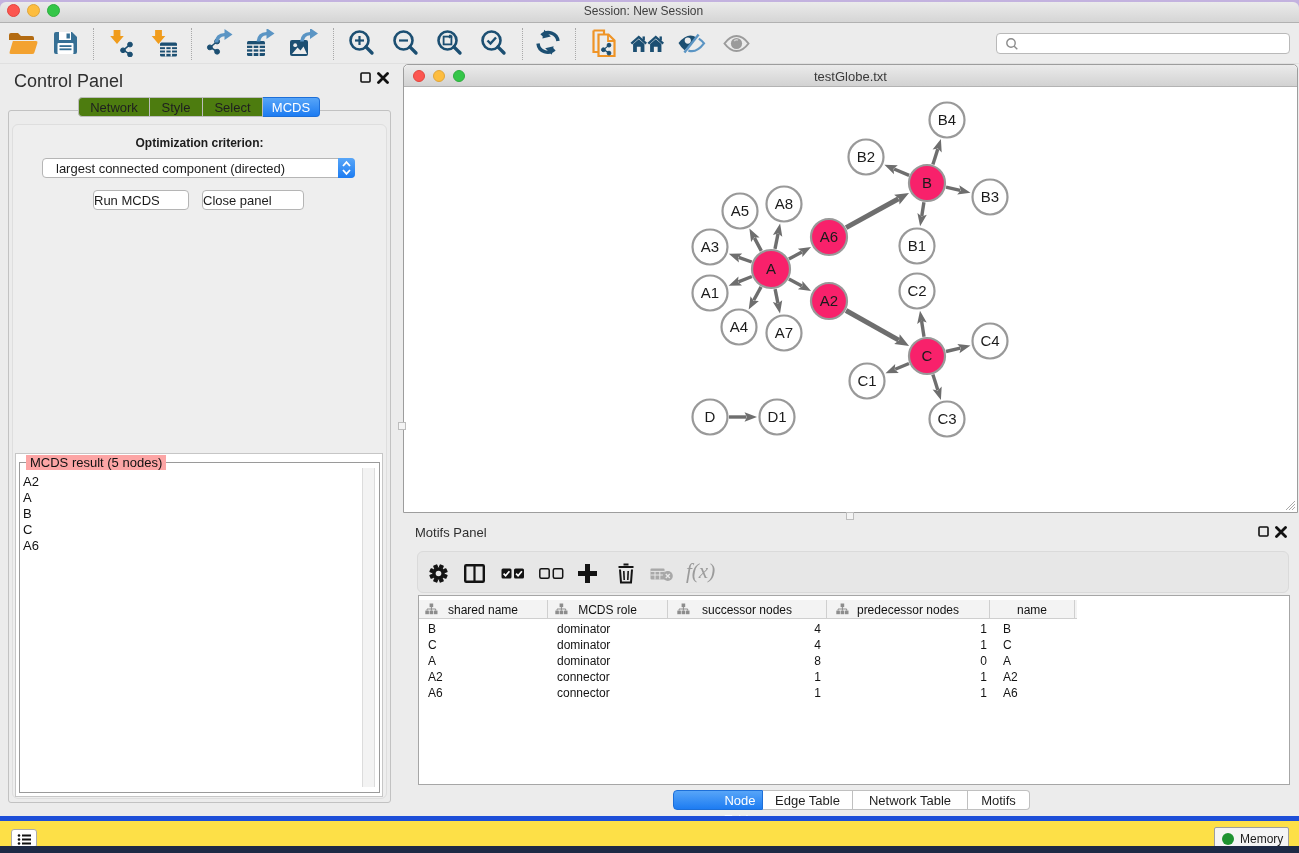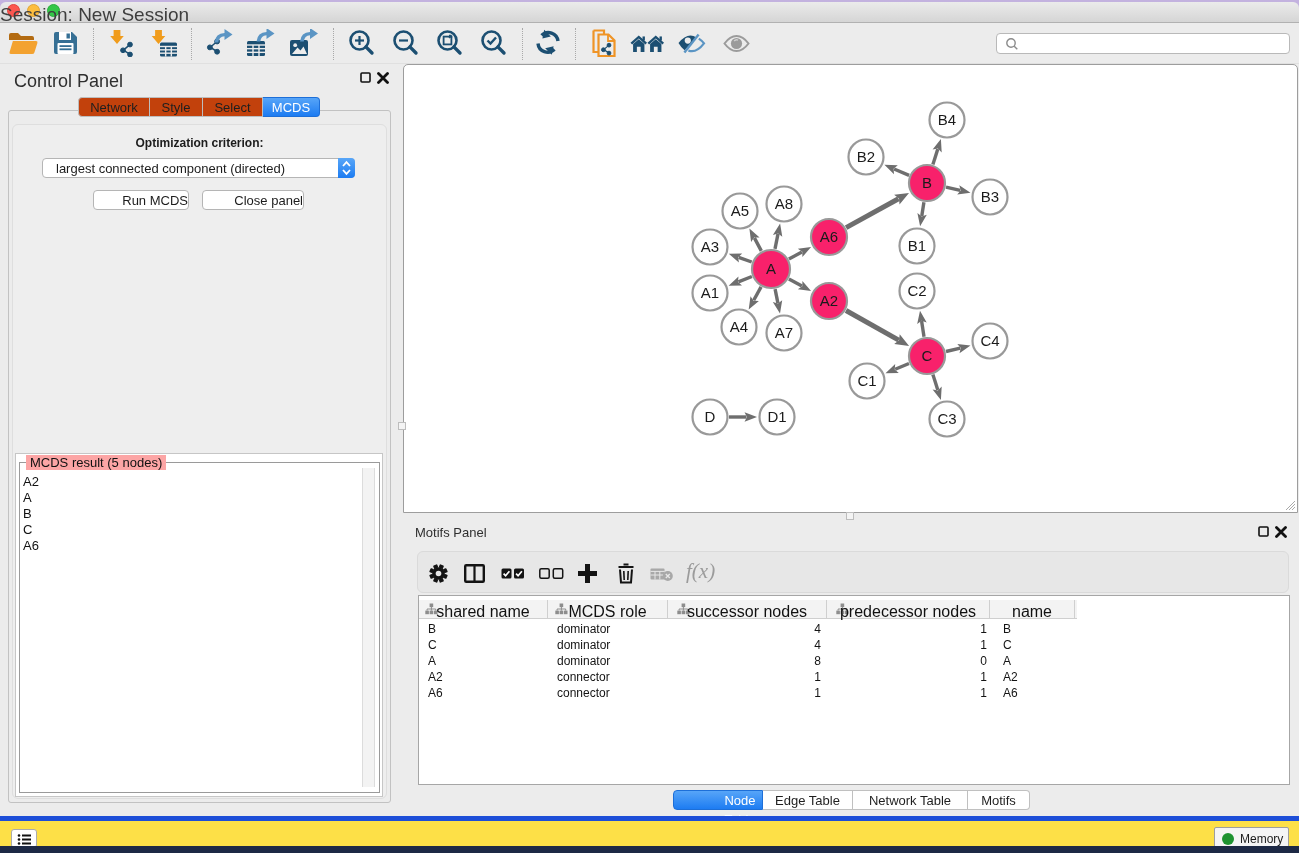--- a/index.html
+++ b/index.html
@@ -3,54 +3,54 @@
 <meta charset="utf-8">
 <style>
 * { margin:0; padding:0; box-sizing:border-box; }
 html,body { width:1299px; height:853px; overflow:hidden; }
 body { font-family:"Liberation Sans",sans-serif; background:#ececec; position:relative; }
 #desk-top { position:absolute; left:0; top:0; width:1299px; height:9px; background:#c3b2df; }
 #desk-bottom { position:absolute; left:0; top:846px; width:1299px; height:7px; background:#1d2945; }
 #titlebar { position:absolute; left:0; top:2px; width:1299px; height:21px;
   background:linear-gradient(#ebebeb,#d5d5d5); border-bottom:1px solid #b1b1b1;
   border-radius:6px 6px 0 0; }
-#titlebar .title { position:absolute; left:0; right:12px; top:2px; text-align:left;
-  font-size:19px; color:#3e3e3e; }
+#titlebar .title { position:absolute; left:0; right:12px; top:2px; text-align:center;
+  font-size:12px; color:#3e3e3e; }
 .tl { position:absolute; top:2px; width:13px; height:13px; border-radius:50%; }
 #tl-r { left:7px;  background:#fc5650; border:1px solid #e2453e; }
 #tl-y { left:27px; background:#fdbd3f; border:1px solid #e0a63a; }
 #tl-g { left:47px; background:#34c648; border:1px solid #2dad3f; }
 #toolbar { position:absolute; left:0; top:23px; width:1299px; height:41px; background:#ececec; border-bottom:1px solid #e0e0e0; }
 .tsep { position:absolute; top:5px; height:32px; width:0; border-left:1px dotted #a9a9a9; }
 #searchbox { position:absolute; left:996px; top:10px; width:294px; height:21px;
   background:#fff; border:1px solid #b9b9b9; border-radius:4px; }
 .ticon { position:absolute; top:4px; }
 
 
 #cp-title { position:absolute; left:14px; top:71px; font-size:18px; color:#2f2f2f; }
 #cp-box { position:absolute; left:8px; top:110px; width:383px; height:693px;
   border:1px solid #c2c2c2; border-radius:3px; background:#ececec; }
 #cp-inner { position:absolute; left:12px; top:124px; width:375px; height:675px;
   border:1px solid #dedede; border-radius:6px; background:#eeeeee; }
 #cp-tabs { position:absolute; left:78px; top:97px; height:20px; display:flex;
   font-size:13px; color:#1f1f1f; }
-#cp-tabs .tab { background:#c2410c; border:1px solid #bdbdbd; border-left:none;
+#cp-tabs .tab { background:#4d7c0f; border:1px solid #bdbdbd; border-left:none;
   text-align:center; line-height:19px; height:20px; }
 #cp-tabs .tab:first-child { border-left:1px solid #bdbdbd; border-radius:4px 0 0 4px; }
 #cp-tabs .tab.sel { background:linear-gradient(#57a5f8,#1d7cf2); color:#fff;
   border-color:#1d6fd8; border-radius:0 4px 4px 0; }
 #opt-label { position:absolute; left:0; width:399px; top:136px; text-align:center;
   font-size:12px; color:#1c1c1c;font-weight:bold; }
 #dropdown { position:absolute; left:42px; top:158px; width:313px; height:20px;
   background:#fff; border:1px solid #b5b5b5; border-radius:4px; font-size:13px;
   color:#1c1c1c; line-height:19px; padding-left:13px; }
 #dropdown .spin { position:absolute; right:-1px; top:-1px; width:17px; height:20px;
   background:linear-gradient(#58a6f8,#1c7cf2); border-radius:0 4px 4px 0; }
 .btn { position:absolute; height:20px; background:#fff; border:1px solid #b5b5b5;
-  border-radius:4px; font-size:13px; color:#1c1c1c; text-align:right; line-height:19px; }
+  border-radius:4px; font-size:13px; color:#1c1c1c; text-align:left; line-height:19px; }
 #btn-run { left:93px; top:190px; width:96px; }
 #btn-close { left:202px; top:190px; width:102px; }
 #result-white { position:absolute; left:15px; top:453px; width:368px; height:344px;
   background:#fff; border:1px solid #c6c6c6; }
 #result-fs { position:absolute; left:3px; top:8px; width:361px; height:331px;
   border:1px solid #9a9a9a; }
 #result-legend { position:absolute; left:6px; top:-8px; background:#fca5a5; padding:0 4px;
   font-size:13px; color:#111; }
 #result-list { position:absolute; left:3px; top:11px; font-size:13px; color:#111; line-height:16px; }
 #result-sb { position:absolute; right:4px; top:5px; width:13px; height:319px;
@@ -67,21 +67,21 @@
 .tl2 { position:absolute; top:5px; width:12px; height:12px; border-radius:50%; }
 #nw .grip { position:absolute; right:1px; bottom:1px; width:12px; height:12px; }
 
 
 #tp-title { position:absolute; left:415px; top:525px; font-size:13px; color:#2f2f2f; }
 #tp-toolbar { position:absolute; left:417px; top:551px; width:872px; height:42px;
   background:#e7e7e7; border:1px solid #dadada; border-radius:6px;padding-left:32px; }
 #tp-table { position:absolute; left:418px; top:595px; width:872px; height:190px;
   background:#fff; border:1px solid #a6a6a6; }
 #tp-head { position:absolute; left:0; top:4px; width:658px; height:19px;
-  background:#f3f3f3; border-bottom:1px solid #cfcfcf; font-size:16px; color:#111; }
+  background:#f3f3f3; border-bottom:1px solid #cfcfcf; font-size:12px; color:#111; }
 .hcol { position:absolute; top:0; height:19px; border-right:1px solid #cfcfcf; }
 .hcol span { position:absolute; left:0; right:0; top:3px; text-align:center; }
 .rows { position:absolute; left:0; top:25px; width:870px; font-size:12px; color:#141414; }
 .row { position:absolute; height:16px; line-height:16px; width:870px; }
 .c1 { position:absolute; left:9px; }
 .c2 { position:absolute; left:138px; }
 .c3 { position:absolute; left:250px; width:152px; text-align:right; }
 .c4 { position:absolute; left:410px; width:158px; text-align:right; }
 .c5 { position:absolute; left:584px; }
 #tp-tabs { position:absolute; left:673px; top:790px; height:20px; display:flex;
@@ -283,20 +283,26 @@
 <div class="btn" id="btn-close">Close panel</div>
 <div id="result-white">
   <div id="result-fs">
     <div id="result-legend">MCDS result (5 nodes)</div>
     <div id="result-list">A2<br>A<br>B<br>C<br>A6</div>
     <div id="result-sb"></div>
   </div>
 </div>
 
 <div id="nw">
+  <div id="nw-titlebar">
+    <div class="tl2" style="left:9px;background:#fc5650;border:1px solid #e2453e"></div>
+    <div class="tl2" style="left:29px;background:#fdbd3f;border:1px solid #e0a63a"></div>
+    <div class="tl2" style="left:49px;background:#34c648;border:1px solid #2dad3f"></div>
+    <div class="title">testGlobe.txt</div>
+  </div>
   <svg class="grip" width="12" height="12" viewBox="0 0 12 12">
     <line x1="2" y1="11" x2="11" y2="2" stroke="#a9a9a9" stroke-width="1"></line>
     <line x1="5" y1="11" x2="11" y2="5" stroke="#a9a9a9" stroke-width="1"></line>
     <line x1="8" y1="11" x2="11" y2="8" stroke="#a9a9a9" stroke-width="1"></line>
   </svg>
 </div>
 <svg id="graph" width="894" height="425" viewBox="0 0 894 425" style="position:absolute;left:404px;top:88px;font-family:'Liberation Sans',sans-serif;">
     <line x1="357.3" y1="162.9" x2="350.4" y2="149.9" stroke="#6e6e6e" stroke-width="3.4"></line>
 <polygon points="345.4,140.6 355.6,149.4 350.1,149.5 347.1,153.9" fill="#6e6e6e"></polygon>
 <line x1="371.0" y1="160.9" x2="374.0" y2="145.9" stroke="#6e6e6e" stroke-width="3.4"></line>

